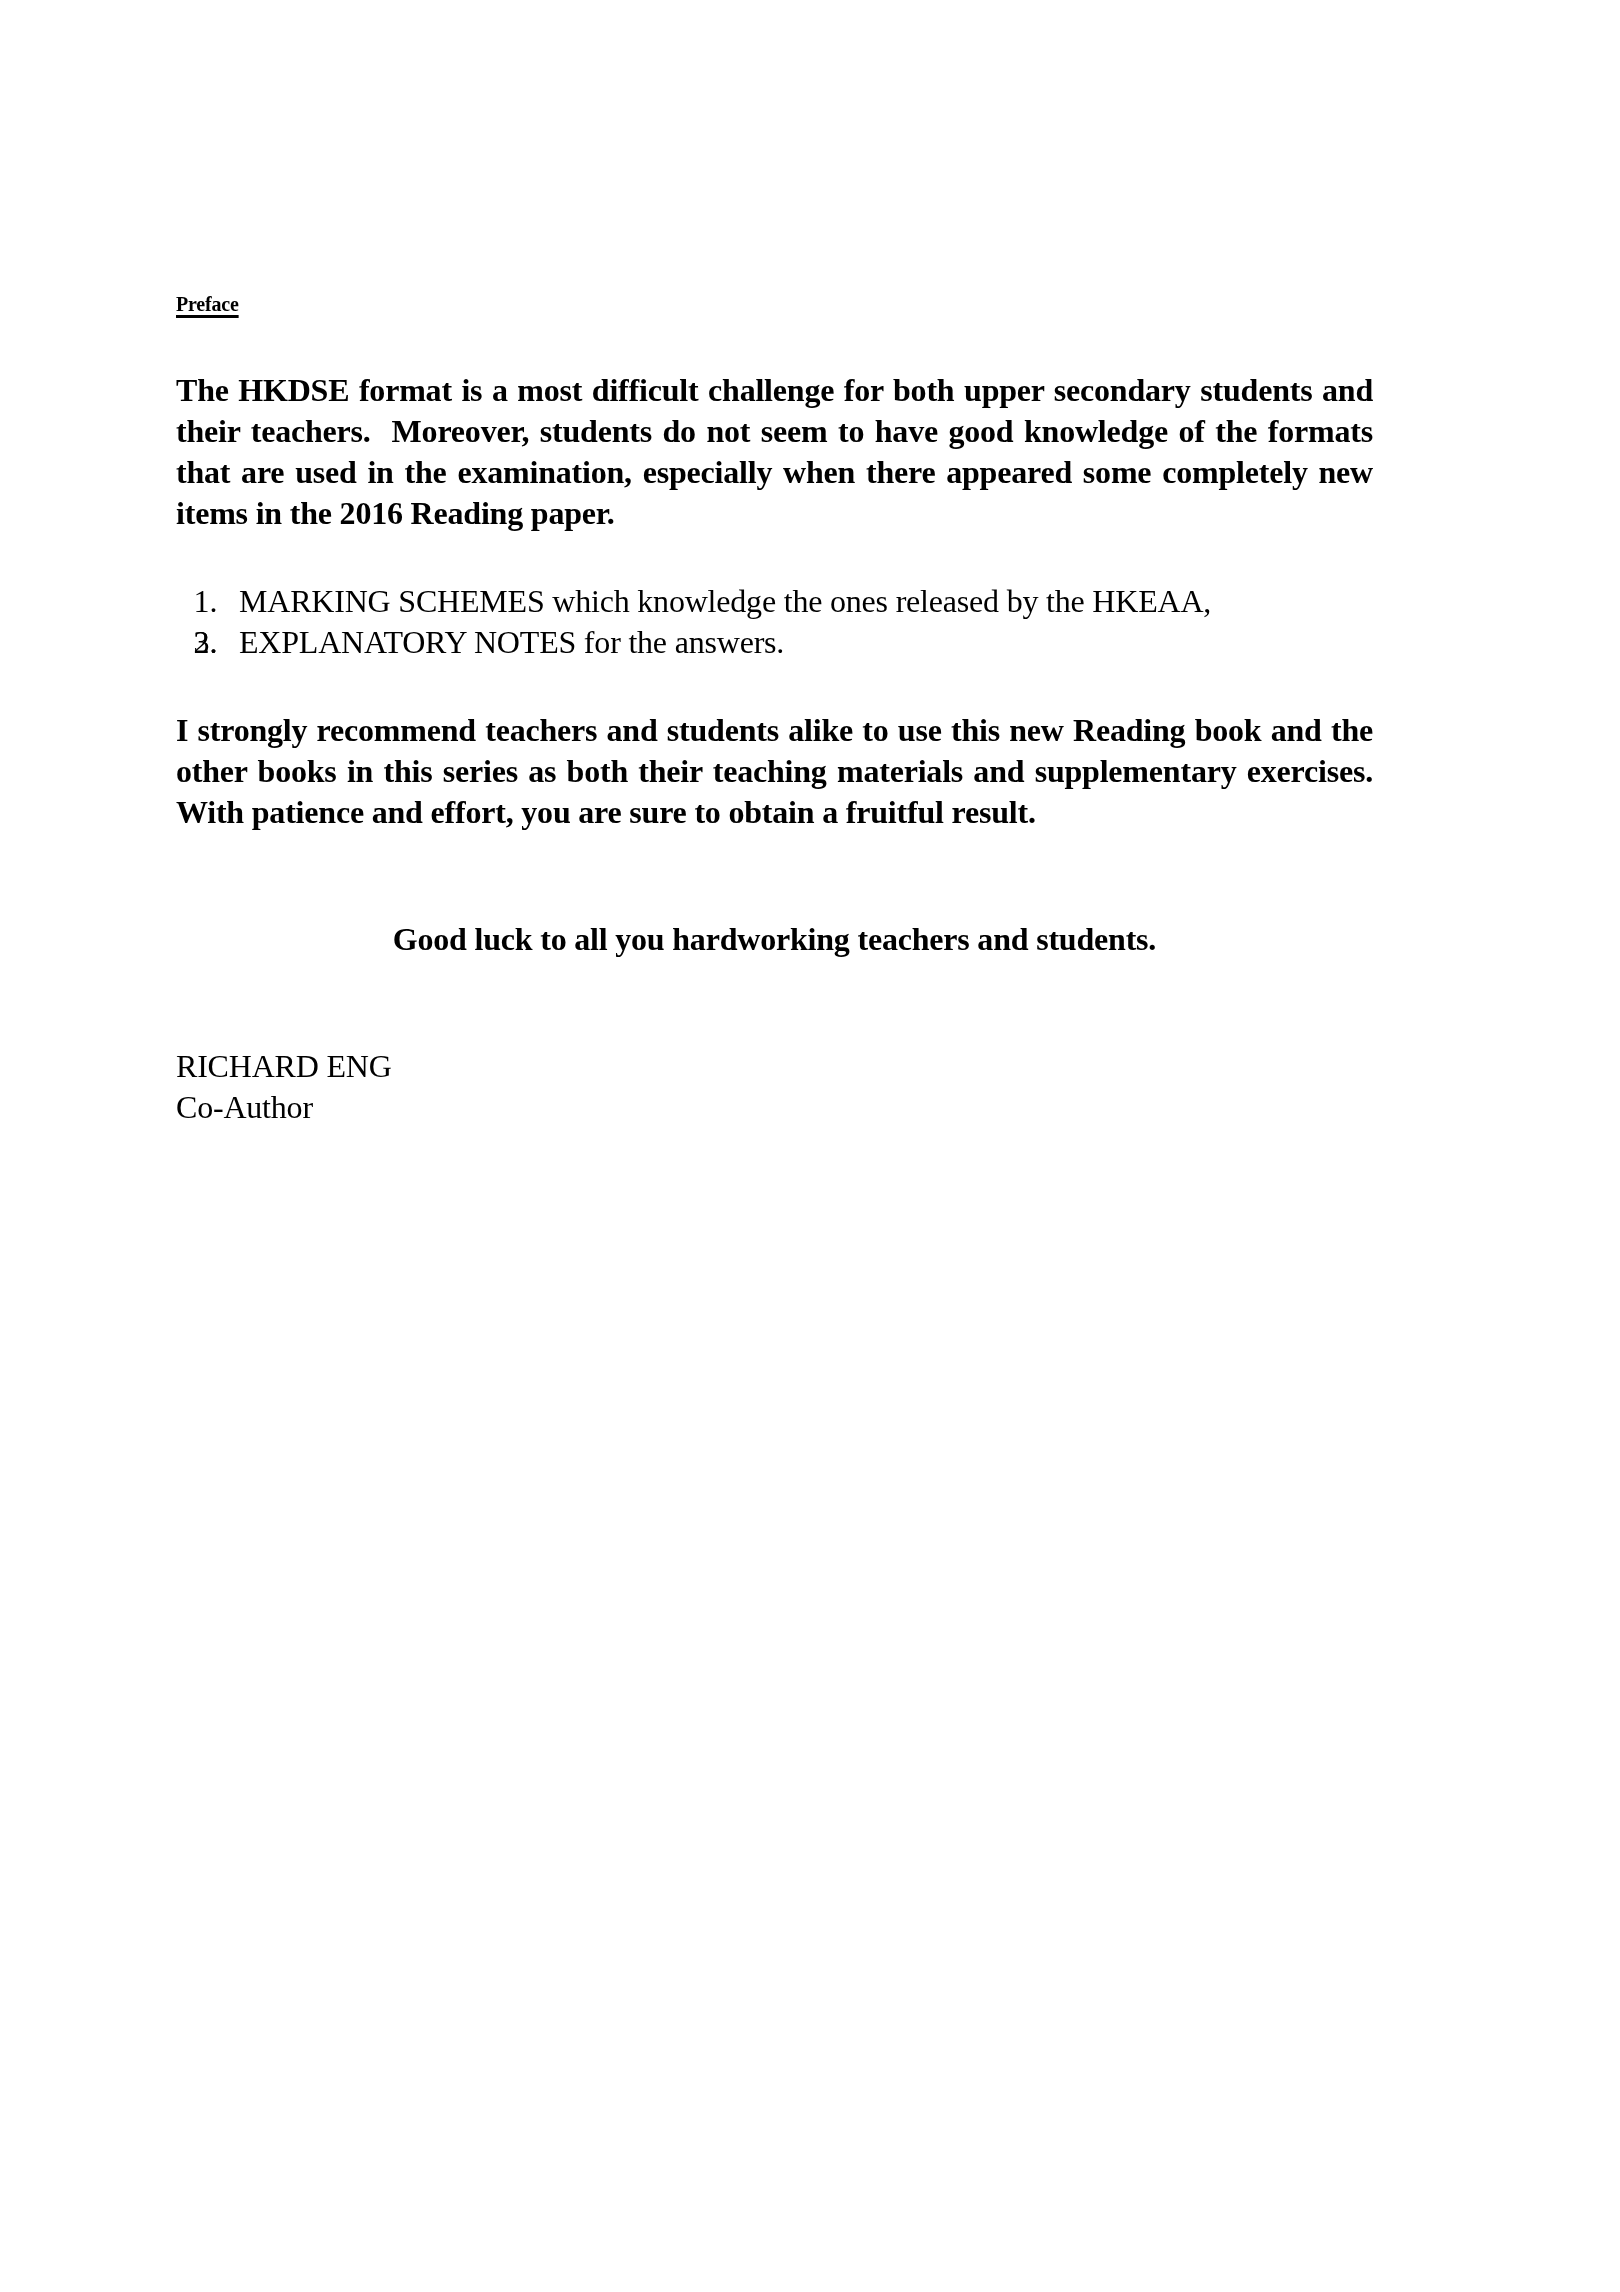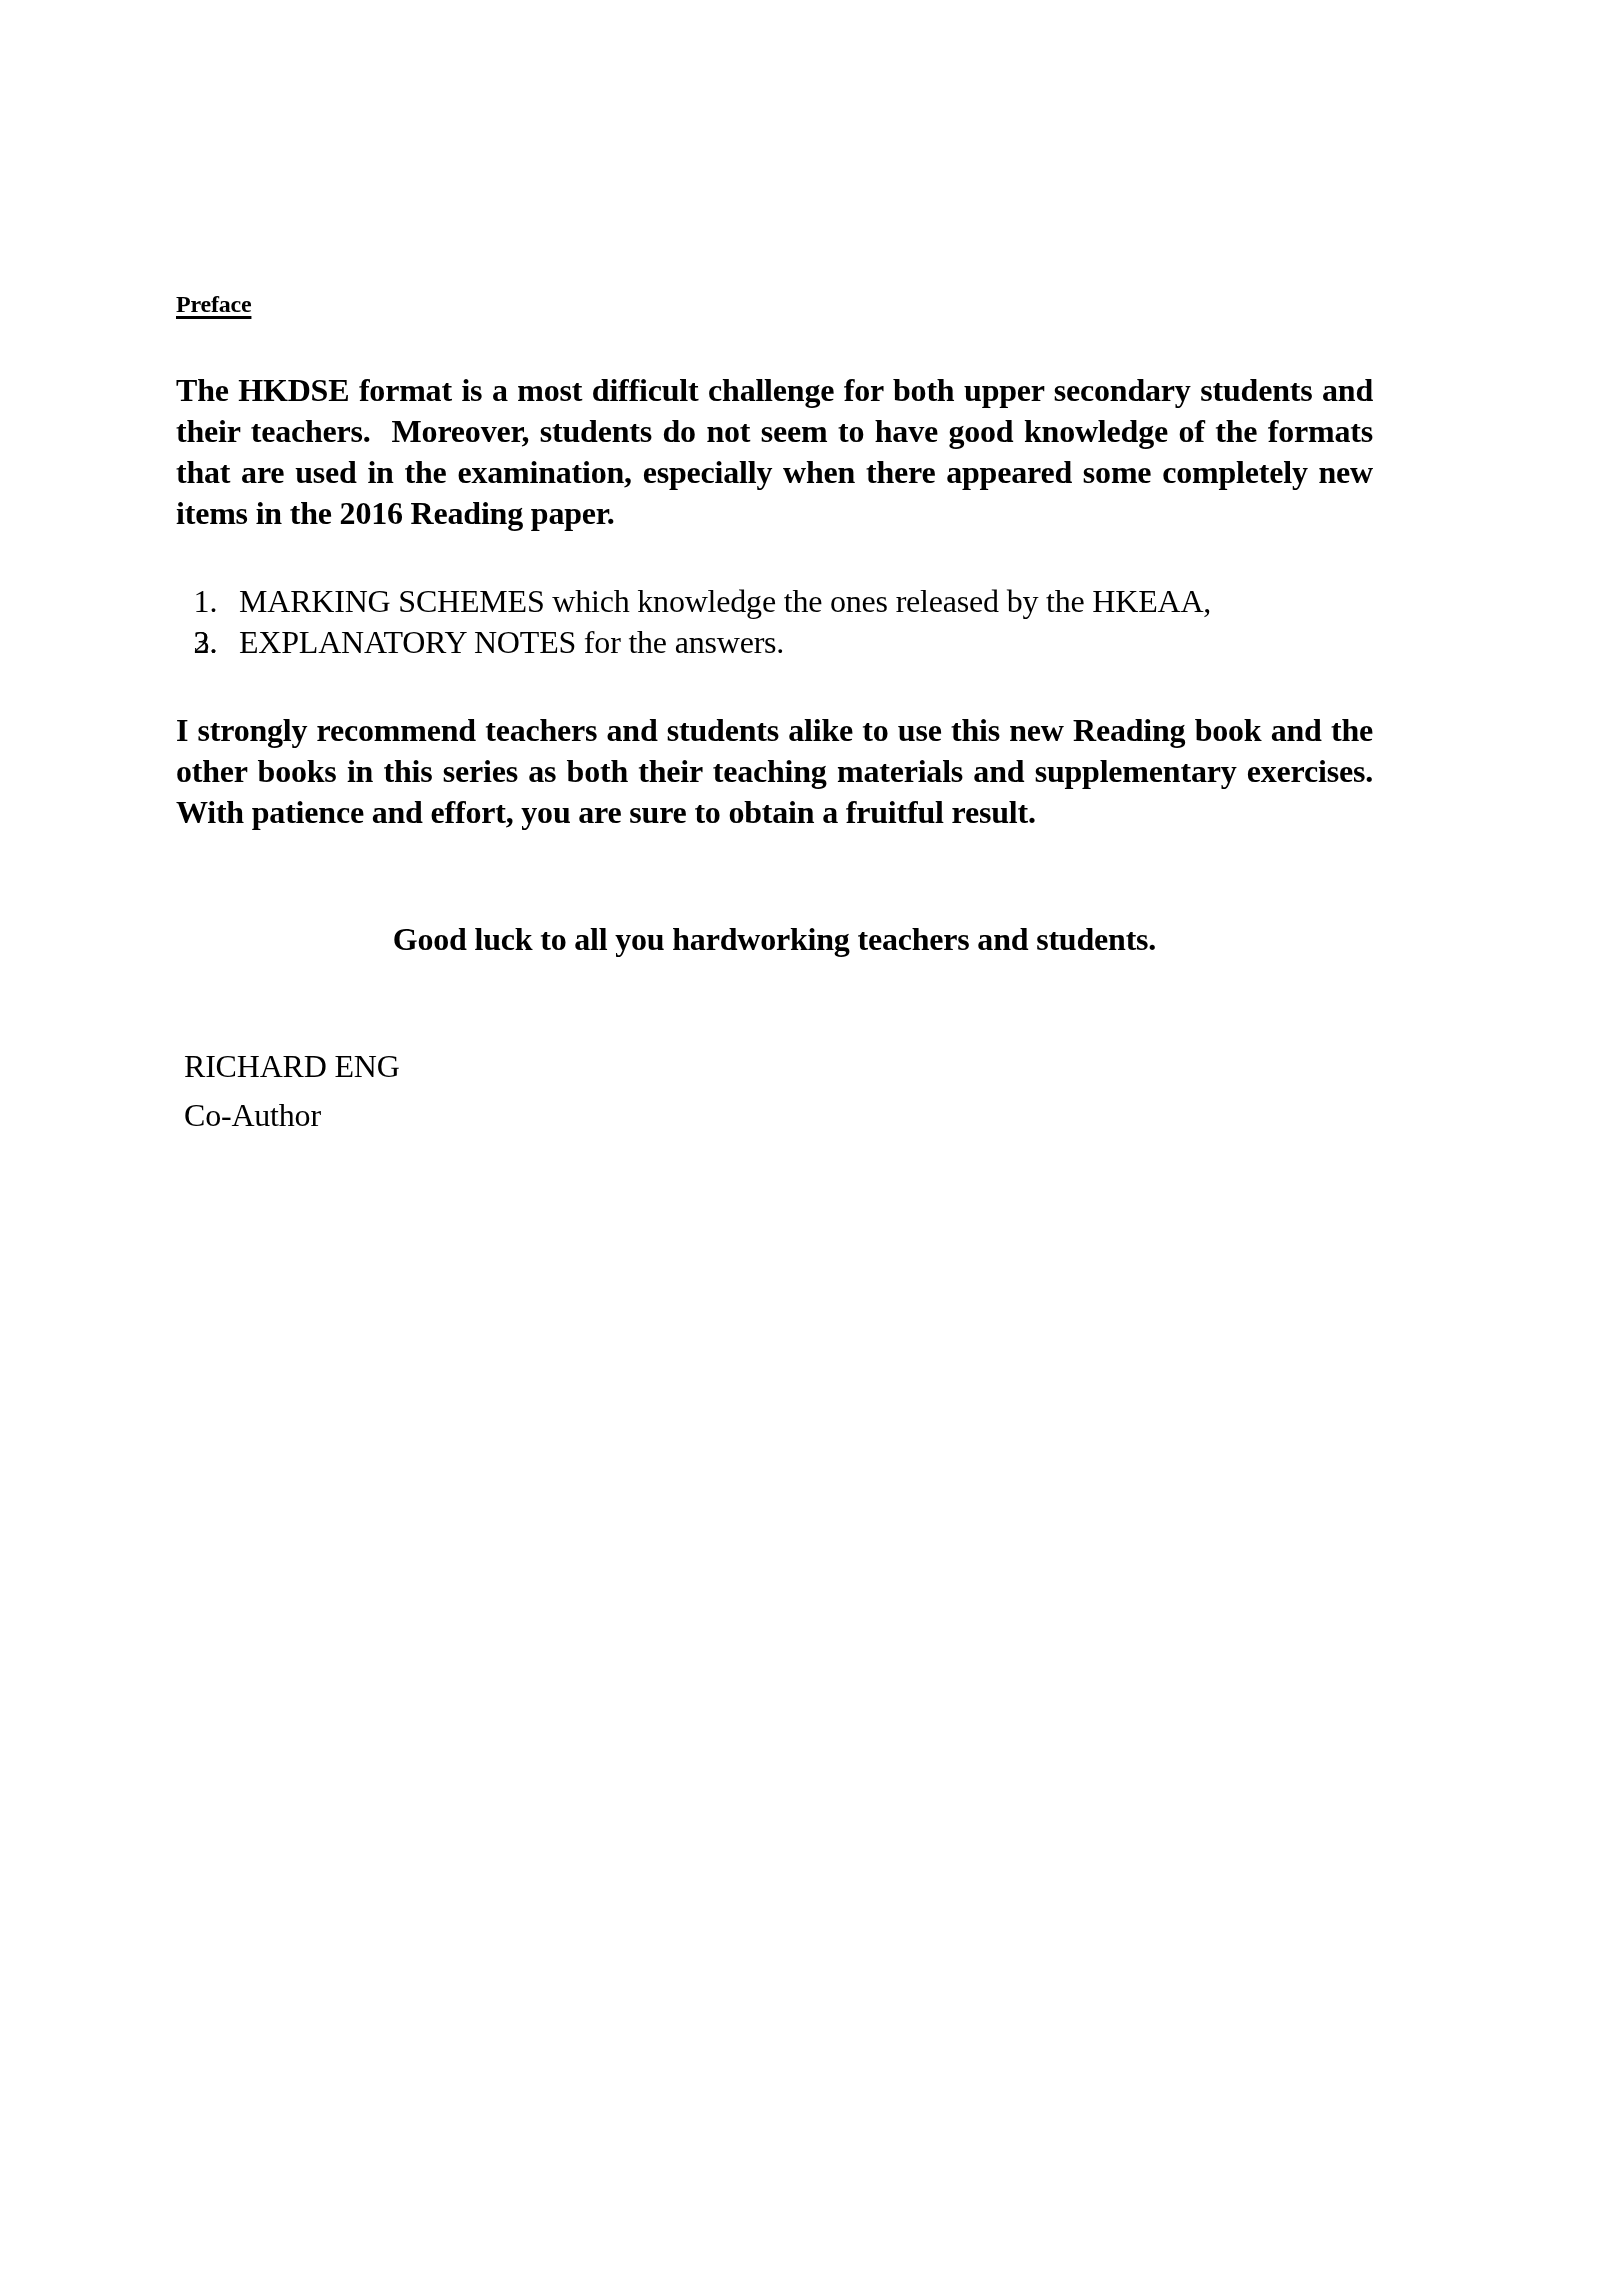--- a/index.html
+++ b/index.html
@@ -18,21 +18,21 @@
     height: 2293px;
     padding: 284px 247px 0 176px;
     background: #ffffff;
     color: #000000;
     font-family: "Liberation Serif", "DejaVu Serif", serif;
     font-size: 32px;
     line-height: 41px;
     letter-spacing: -0.2px;
   }
   .doc-title {
-    font-size: 24px;
+    font-size: 20px;
     font-weight: 700;
     line-height: 41px;
     margin: 0 0 45px 0;
     text-decoration: underline;
     text-decoration-thickness: 2.9px;
     text-underline-offset: 3.9px;
   }
   p.para {
     margin: 0 0 47px 0;
     text-align: justify;
@@ -54,21 +54,21 @@
     padding-left: 63px;
     text-align: justify;
   }
   ol.features li .num {
     position: absolute;
     left: 17.6px;
     top: 0;
     text-align: left;
   }
   .signature p {
-    margin: 8px;
+    margin: 0;
     text-align: left;
   }
 </style>
 </head>
 <body>
 
 <div class="page">
 
   <h1 class="doc-title">Preface</h1>
 

